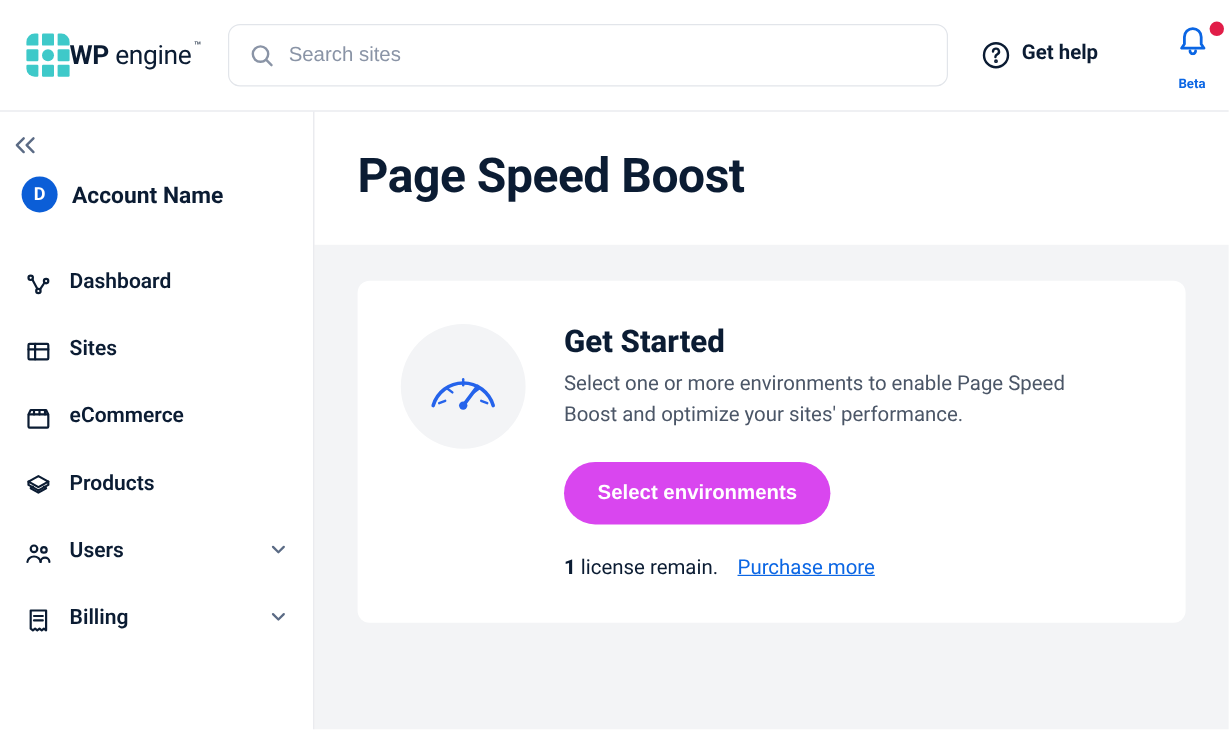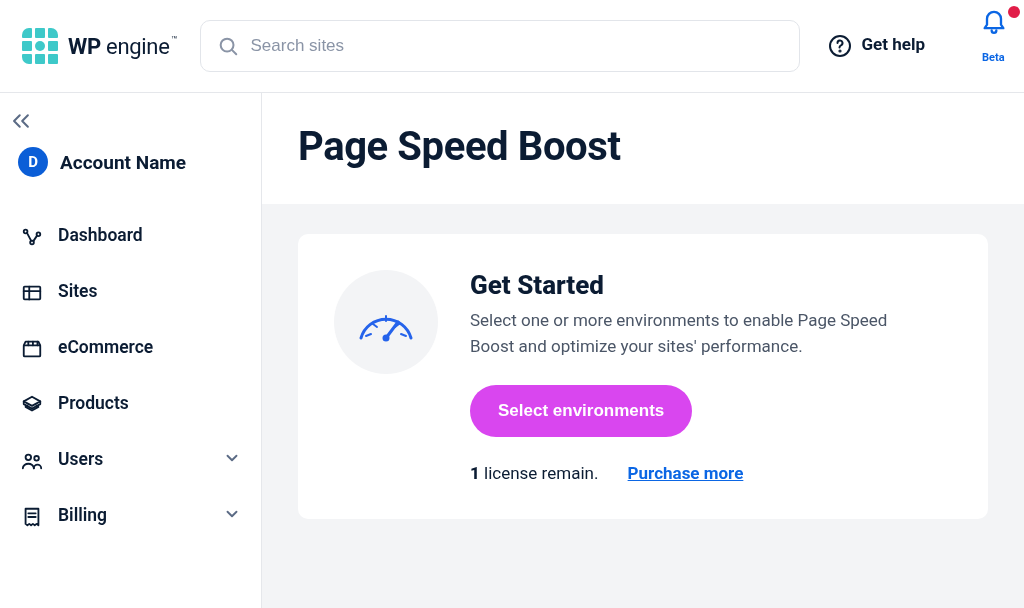--- a/index.html
+++ b/index.html
@@ -1,41 +1,41 @@
 <!DOCTYPE html>
 <html><head>
 <meta charset="utf-8">
 <style>
   * { box-sizing: border-box; margin: 0; padding: 0; }
   html, body { width: 1024px; height: 608px; font-family: -apple-system, BlinkMacSystemFont, "Segoe UI", Roboto, Helvetica, Arial, sans-serif; overflow: hidden; background:#fff; color:#0b1c33; }
   
   .header {
     display:flex; align-items:center; height:93px; padding:0 22px; border-bottom:1px solid #e5e7eb; position:relative;
   }
-  .logo { display:flex; align-items:center; gap:10px; }
+  .logo { display:flex; align-items:center; }
   .logo-mark { width:36px; height:36px; display:grid; grid-template-columns:repeat(3,1fr); grid-template-rows:repeat(3,1fr); gap:3px; }
   .logo-mark span { background:#3ec9c9; display:block; border-radius:1px; }
   .logo-mark span.a { border-top-left-radius:7px; }
   .logo-mark span.b { border-top-right-radius:7px; }
   .logo-mark span.c { border-bottom-left-radius:7px; }
   .logo-mark span.d { }
   .logo-mark span.e { border-radius:50%; }
   .logo-text { font-weight:700; font-size:22px; color:#0b1c33; letter-spacing:-0.3px; }
   .logo-text .thin { font-weight:400; }
   .logo-tm { font-size:10px; vertical-align:top; color:#0b1c33; margin-left:2px; font-weight:400; }
   .search-wrap {
     flex:1; margin:0 28px 0 22px; max-width:600px;
   }
   .search {
     display:flex; align-items:center; height:52px; border:1px solid #e2e5ea; border-radius:10px; padding:0 16px; gap:12px; color:#8a94a6;
   }
   .search input { border:none; outline:none; font-size:17px; flex:1; color:#000000; background:transparent; }
   .search input::placeholder { color:#8a94a6; }
   .help { display:flex; align-items:flex-start; gap:10px; font-weight:700; font-size:17px; color:#0b1c33; cursor:pointer; }
-  .bell-wrap { position:absolute; right:4px; top:6px; width:40px; height:60px; text-align:left; }
+  .bell-wrap { position:absolute; right:4px; top:18px; width:40px; height:60px; text-align:left; }
   .bell-wrap .dot { position:absolute; top:0px; right:0px; width:12px; height:12px; background:#e11d48; border-radius:50%; }
   .beta { font-size:11px; font-weight:700; color:#0b66e4; position:absolute; bottom:2px; left:2px; }
   .bell-svg { margin-top:8px; }
   
   .body { display:flex; height:calc(608px - 93px); }
   .sidebar { width:262px; border-right:1px solid #e5e7eb; padding:14px 10px 0 10px; position:relative; }
   .collapse { text-align:right; padding:4px 12px 6px 0; color:#5b6b85; }
   .account { display:flex; align-items:center; gap:12px; padding:10px 8px 18px 8px; }
   .avatar { width:30px; height:30px; border-radius:50%; background:#0b5ed7; color:#fff; display:flex; align-items:center; justify-content:center; font-weight:700; font-size:15px; }
   .account-name { font-weight:700; font-size:19px; }
@@ -48,21 +48,21 @@
   .page-title-wrap { padding:30px 36px 34px 36px; }
   .page-title { font-size:40px; font-weight:700; letter-spacing:-0.4px; }
   .page-body { background:#f3f4f6; flex:1; padding:30px 36px; }
   .card { background:#fff; border-radius:10px; padding:36px 36px 36px 36px; display:flex; gap:32px; align-items:flex-start; max-width:760px; }
   .gauge-circle { width:104px; height:104px; border-radius:50%; background:#f3f4f6; display:flex; align-items:center; justify-content:center; flex-shrink:0; }
   .card h2 { font-size:26px; font-weight:800; margin-bottom:8px; }
   .card p { font-size:17px; color:#4b5667; line-height:1.5; margin-bottom:26px; max-width:460px; }
   .primary-btn { background:#d946ef; color:#fff; border:none; border-radius:999px; padding:16px 28px; font-size:17px; font-weight:700; cursor:pointer; }
   .license-line { margin-top:26px; font-size:17px; color:#0b1c33; }
   .license-line b { font-weight:800; }
-  .purchase { color:#0b66e4; text-decoration:underline; font-weight:700; margin-left:25px; cursor:pointer; }
+  .purchase { color:#0b66e4; text-decoration:underline; font-weight:400; margin-left:12px; cursor:pointer; }
   svg { display:block; }
 </style>
 </head>
 <body>
 
 <div class="header">
   <div class="logo">
     <div class="logo-mark">
       <span class="a"></span>
         <span></span>

